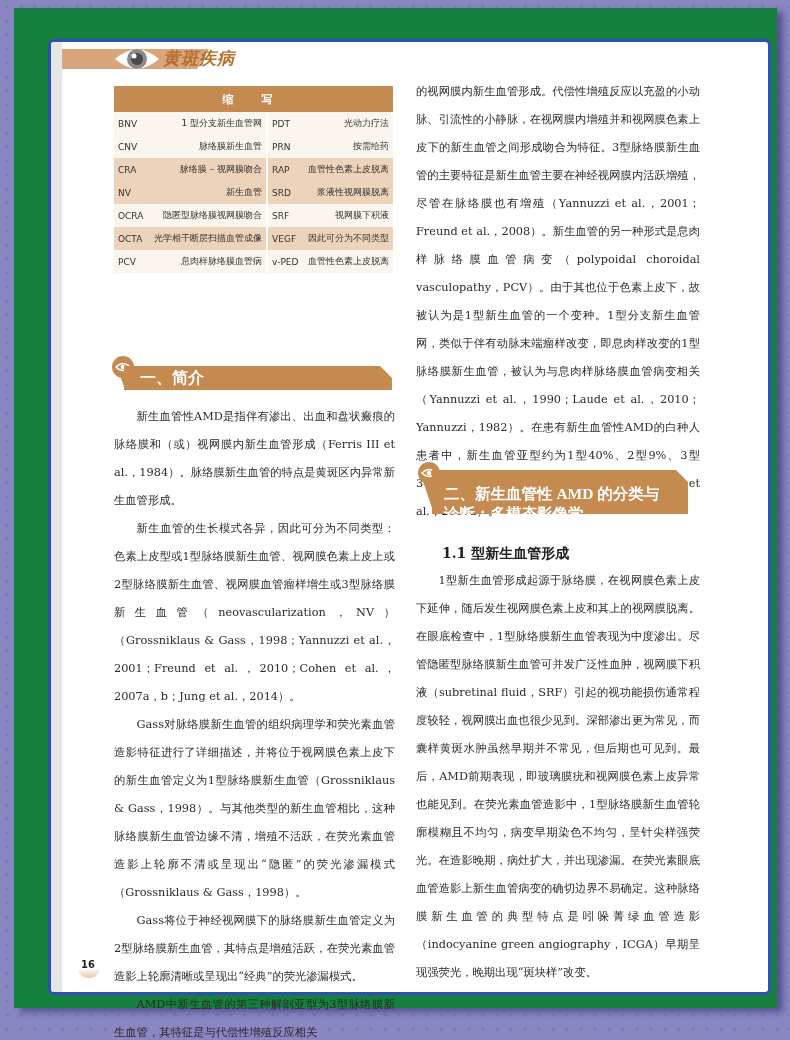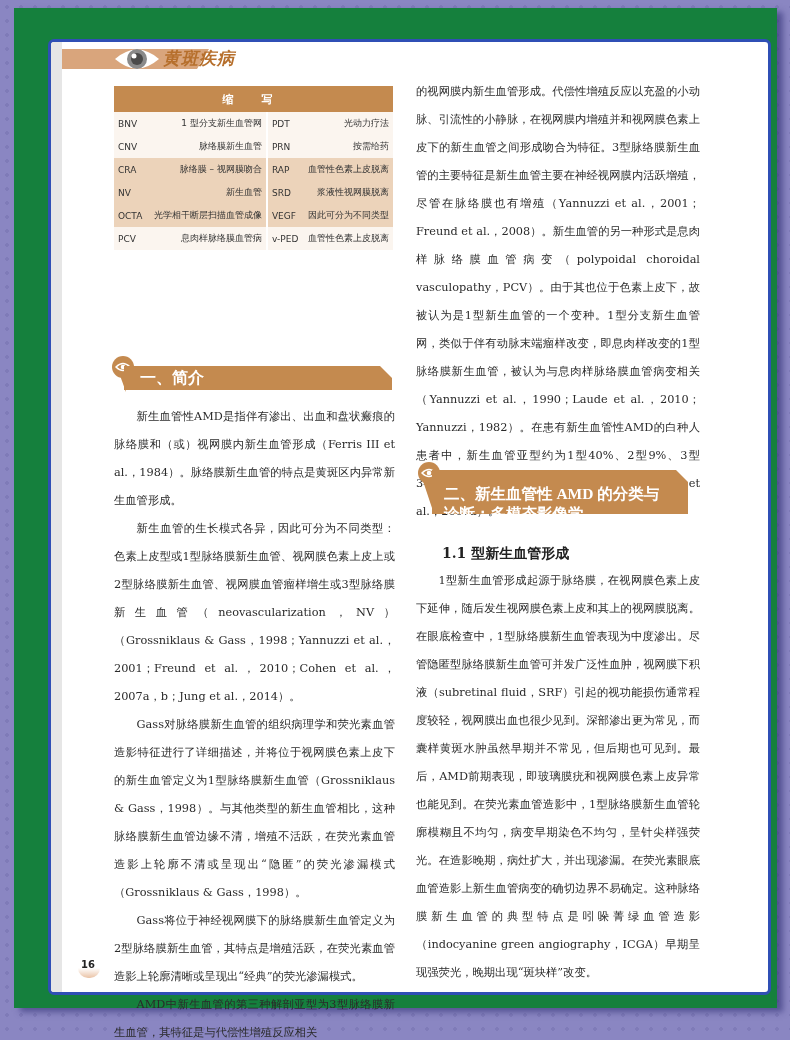--- a/index.html
+++ b/index.html
@@ -138,20 +138,26 @@
       <td class="v sep">脉络膜 – 视网膜吻合</td>
       <td class="k">RAP</td>
       <td class="v">血管性色素上皮脱离</td>
     </tr>
     <tr class="even">
       <td class="k">NV</td>
       <td class="v sep">新生血管</td>
       <td class="k">SRD</td>
       <td class="v">浆液性视网膜脱离</td>
     </tr>
+    <tr class="odd">
+      <td class="k">OCRA</td>
+      <td class="v sep">隐匿型脉络膜视网膜吻合</td>
+      <td class="k">SRF</td>
+      <td class="v">视网膜下积液</td>
+    </tr>
     <tr class="even">
       <td class="k">OCTA</td>
       <td class="v sep">光学相干断层扫描血管成像</td>
       <td class="k">VEGF</td>
       <td class="v">因此可分为不同类型</td>
     </tr>
     <tr class="odd">
       <td class="k">PCV</td>
       <td class="v sep">息肉样脉络膜血管病</td>
       <td class="k">v-PED</td>

